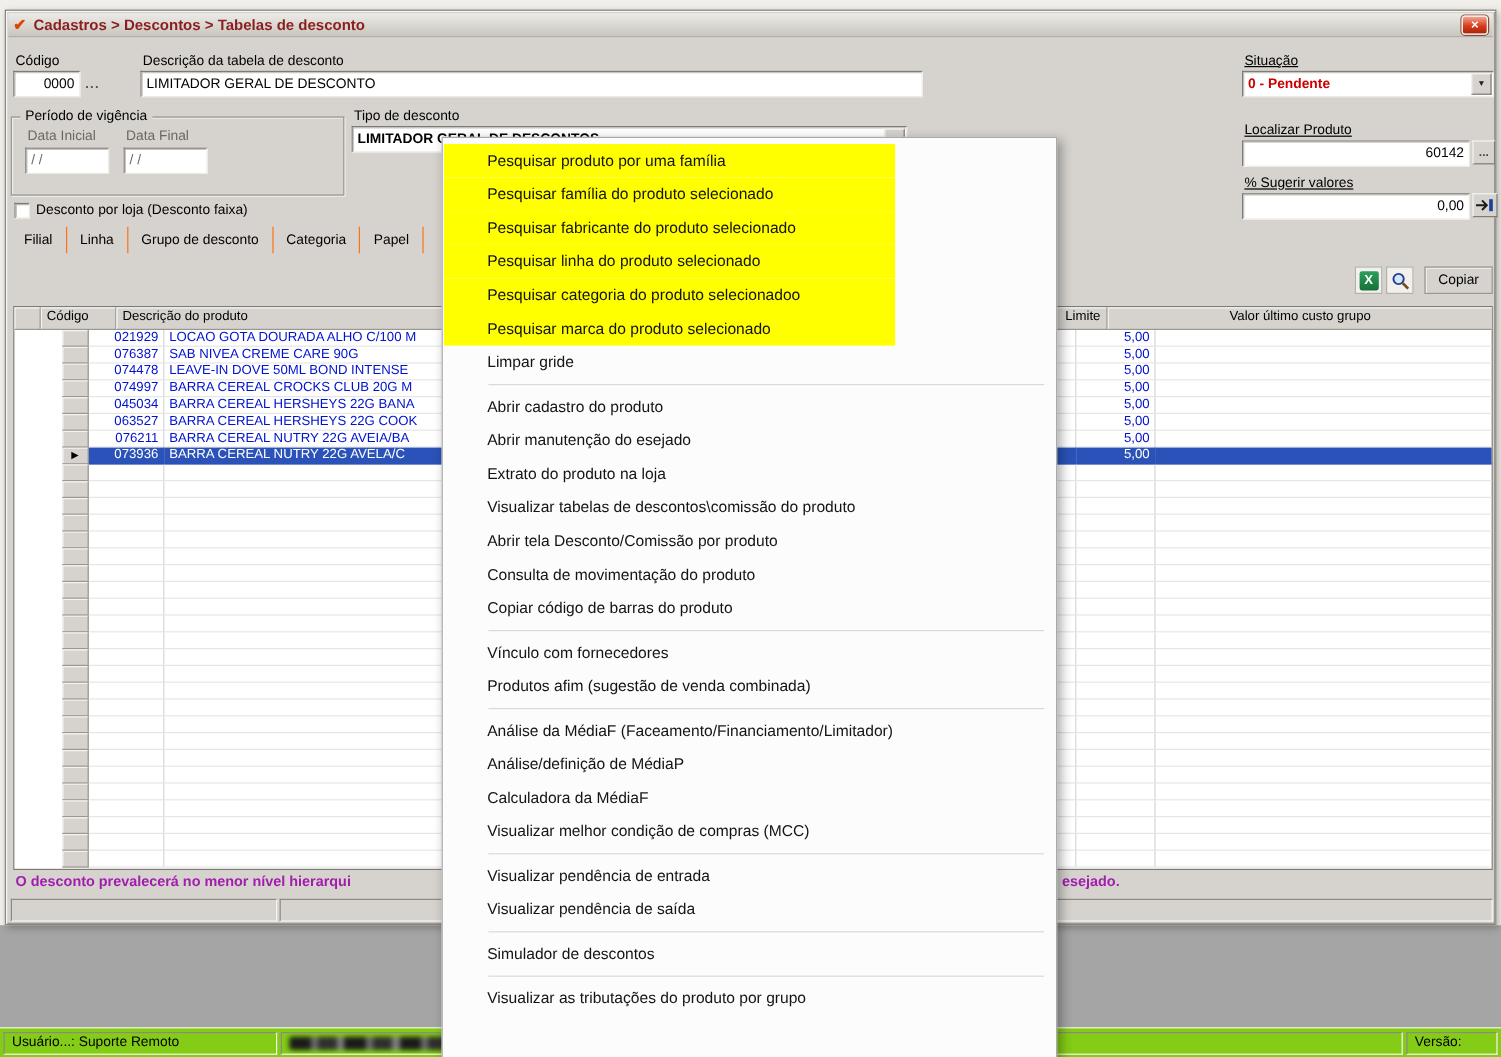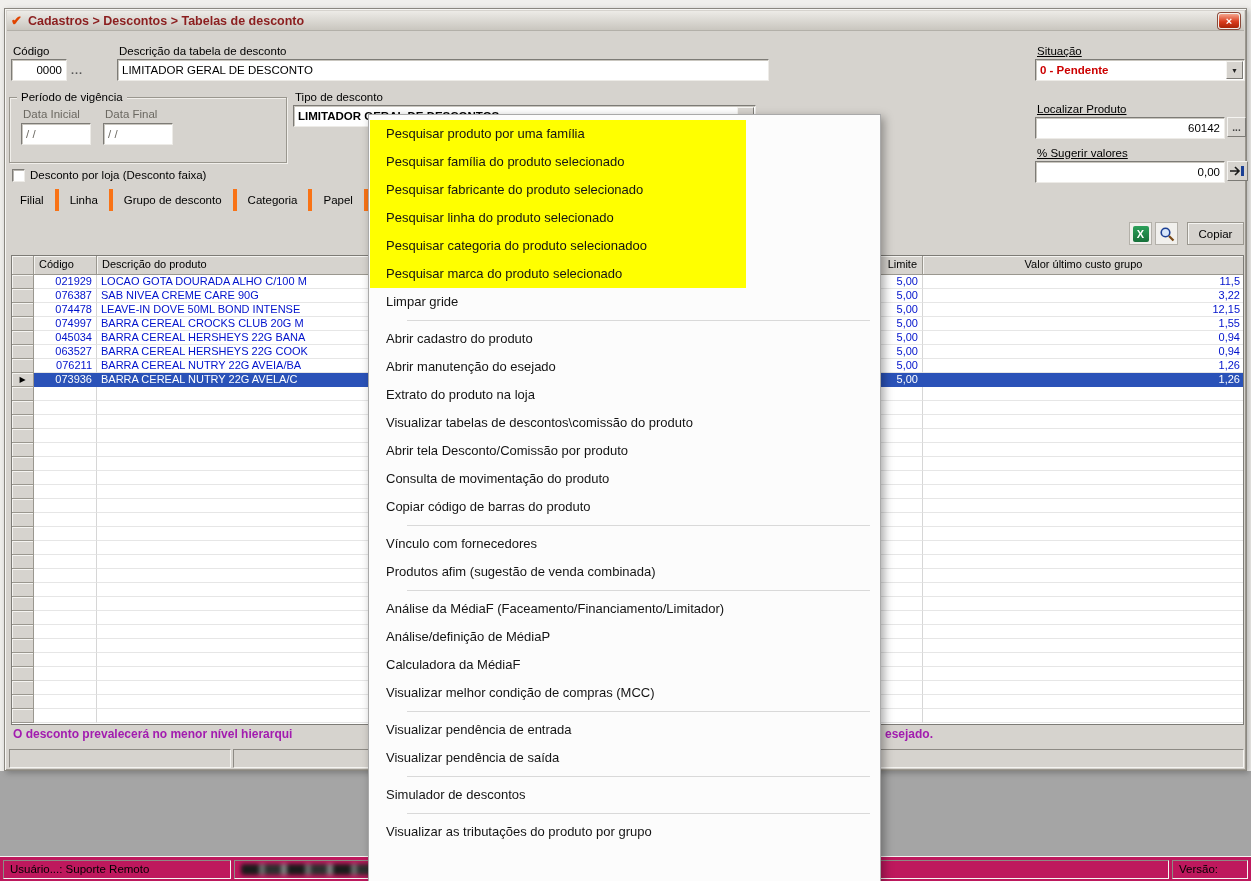--- a/index.html
+++ b/index.html
@@ -74,21 +74,21 @@
   .groupbox .legend{
     position:absolute; top:-7px; left:7px; background:#d6d3ce; padding:0 4px; font-size:11.5px; white-space:nowrap;
   }
   .checkbox{
     position:absolute; width:13px; height:13px; background:#fff;
     border:1px solid #7d7b76; border-right-color:#edebe7; border-bottom-color:#edebe7;
     box-shadow: inset 1px 1px 0 #b9b6b0; cursor:pointer;
   }
 
   .tabs{ position:absolute; left:4px; top:180px; height:22px; display:flex; align-items:stretch; font-size:11.5px; }
-  .tab{ padding:0 11px; display:flex; align-items:center; border-right:4px solid #f97316; cursor:pointer; white-space:nowrap; }
+  .tab{ padding:0 11px; display:flex; align-items:center; border-right:1px solid #f97316; cursor:pointer; white-space:nowrap; }
 
   .icon-btn{
     position:absolute; width:23px; height:23px; background:#f1f0ed;
     border:1px solid #b3b0a9; display:flex; align-items:center; justify-content:center; cursor:pointer;
   }
   .excel-glyph{
     width:16px; height:16px; border-radius:2px; background:linear-gradient(180deg,#2ca05a,#17703a);
     color:#fff; font-size:11px; font-weight:bold; display:flex; align-items:center; justify-content:center;
   }
   .copiar-btn{
@@ -100,21 +100,21 @@
   
   .grid{
     position:absolute; left:6px; top:246px; width:1233px; height:470px;
     background:#fff; border:1px solid #7d7b76; overflow:hidden; font-size:11px;
   }
   .ghead{ display:flex; height:19px; }
   .gh{
     background:#d6d3ce; border-right:1px solid #9a978f; border-bottom:1px solid #9a978f;
     box-shadow: inset 1px 1px 0 #f5f4f1; padding:2px 5px; white-space:nowrap; overflow:hidden; flex:none;
   }
-  .grow{ display:flex; height:14px; line-height:13px; }
+  .grow{ display:flex; height:14px; line-height:13px;margin-left:40px; }
   .gc{
     flex:none; border-right:1px solid #d6d6d6; border-bottom:1px solid #e6e6e6;
     padding:0 4px; white-space:nowrap; overflow:hidden; color:#0012cc; font-size:11px;
   }
   .gc.marker{
     background:#d6d3ce; border-right:1px solid #9a978f; border-bottom:1px solid #9a978f;
     box-shadow: inset 1px 1px 0 #f5f4f1; color:#000; font-size:8px; text-align:center; padding:0; line-height:14px;
   }
   .w-marker{ width:22px; } .w-codigo{ width:63px; } .w-desc{ width:760px; } .w-limite{ width:66px; } .w-valor{ width:322px; }
   .gc.codigo{ text-align:right; }
@@ -126,41 +126,41 @@
 
   .inner-status{ position:absolute; left:4px; top:740px; width:1235px; height:19px; display:flex; gap:2px; }
   .is-cell{
     height:19px; background:#d6d3ce;
     border:1px solid #8d8a84; border-right-color:#f5f4f1; border-bottom-color:#f5f4f1;
   }
 
   
   .app-status{
     position:absolute; left:0; bottom:0; width:1251px; height:25px;
-    background:#be185d; border-top:1px solid #f5f4f1;
+    background:#84cc16; border-top:1px solid #f5f4f1;
     display:flex; align-items:center; gap:3px; padding:2px 3px; z-index:3; font-size:11.5px;
   }
   .sb-cell{
     height:19px; display:flex; align-items:center; padding:0 6px;
     border:1px solid #8d8a84; border-right-color:#f5f4f1; border-bottom-color:#f5f4f1;
     white-space:nowrap; overflow:hidden;
   }
   .redacted{
     width:172px; height:11px; border-radius:2px;
     background:repeating-linear-gradient(90deg,#1a1a1a 0 18px,#6b6b6b 18px 24px,#2e2e2e 24px 40px,#808080 40px 46px);
     filter:blur(2px);
   }
 
   
   .context-menu{
     position:absolute; left:368px; top:114px; width:513px; min-height:780px;
     background:#fcfcfc; border:1px solid #a9a9a9; box-shadow:3px 3px 9px rgba(0,0,0,.35);
     padding:5px 1px; z-index:50;
   }
-  .menu-item{ height:28px; line-height:28px; padding-left:16px; font-size:13px; color:#141414; white-space:nowrap; overflow:hidden; cursor:pointer; }
+  .menu-item{ height:28px; line-height:28px; padding-left:36px; font-size:13px; color:#141414; white-space:nowrap; overflow:hidden; cursor:pointer; }
   .menu-item.hl{ background:linear-gradient(#ffff00,#ffff00) no-repeat; background-size:376px 100%; }
   .menu-sep{ height:1px; background:#d9d9d9; margin:4px 9px 4px 37px; }
 </style>
 </head>
 <body>
 
 <div class="lower-bg"></div>
 
 <div class="window">
 

